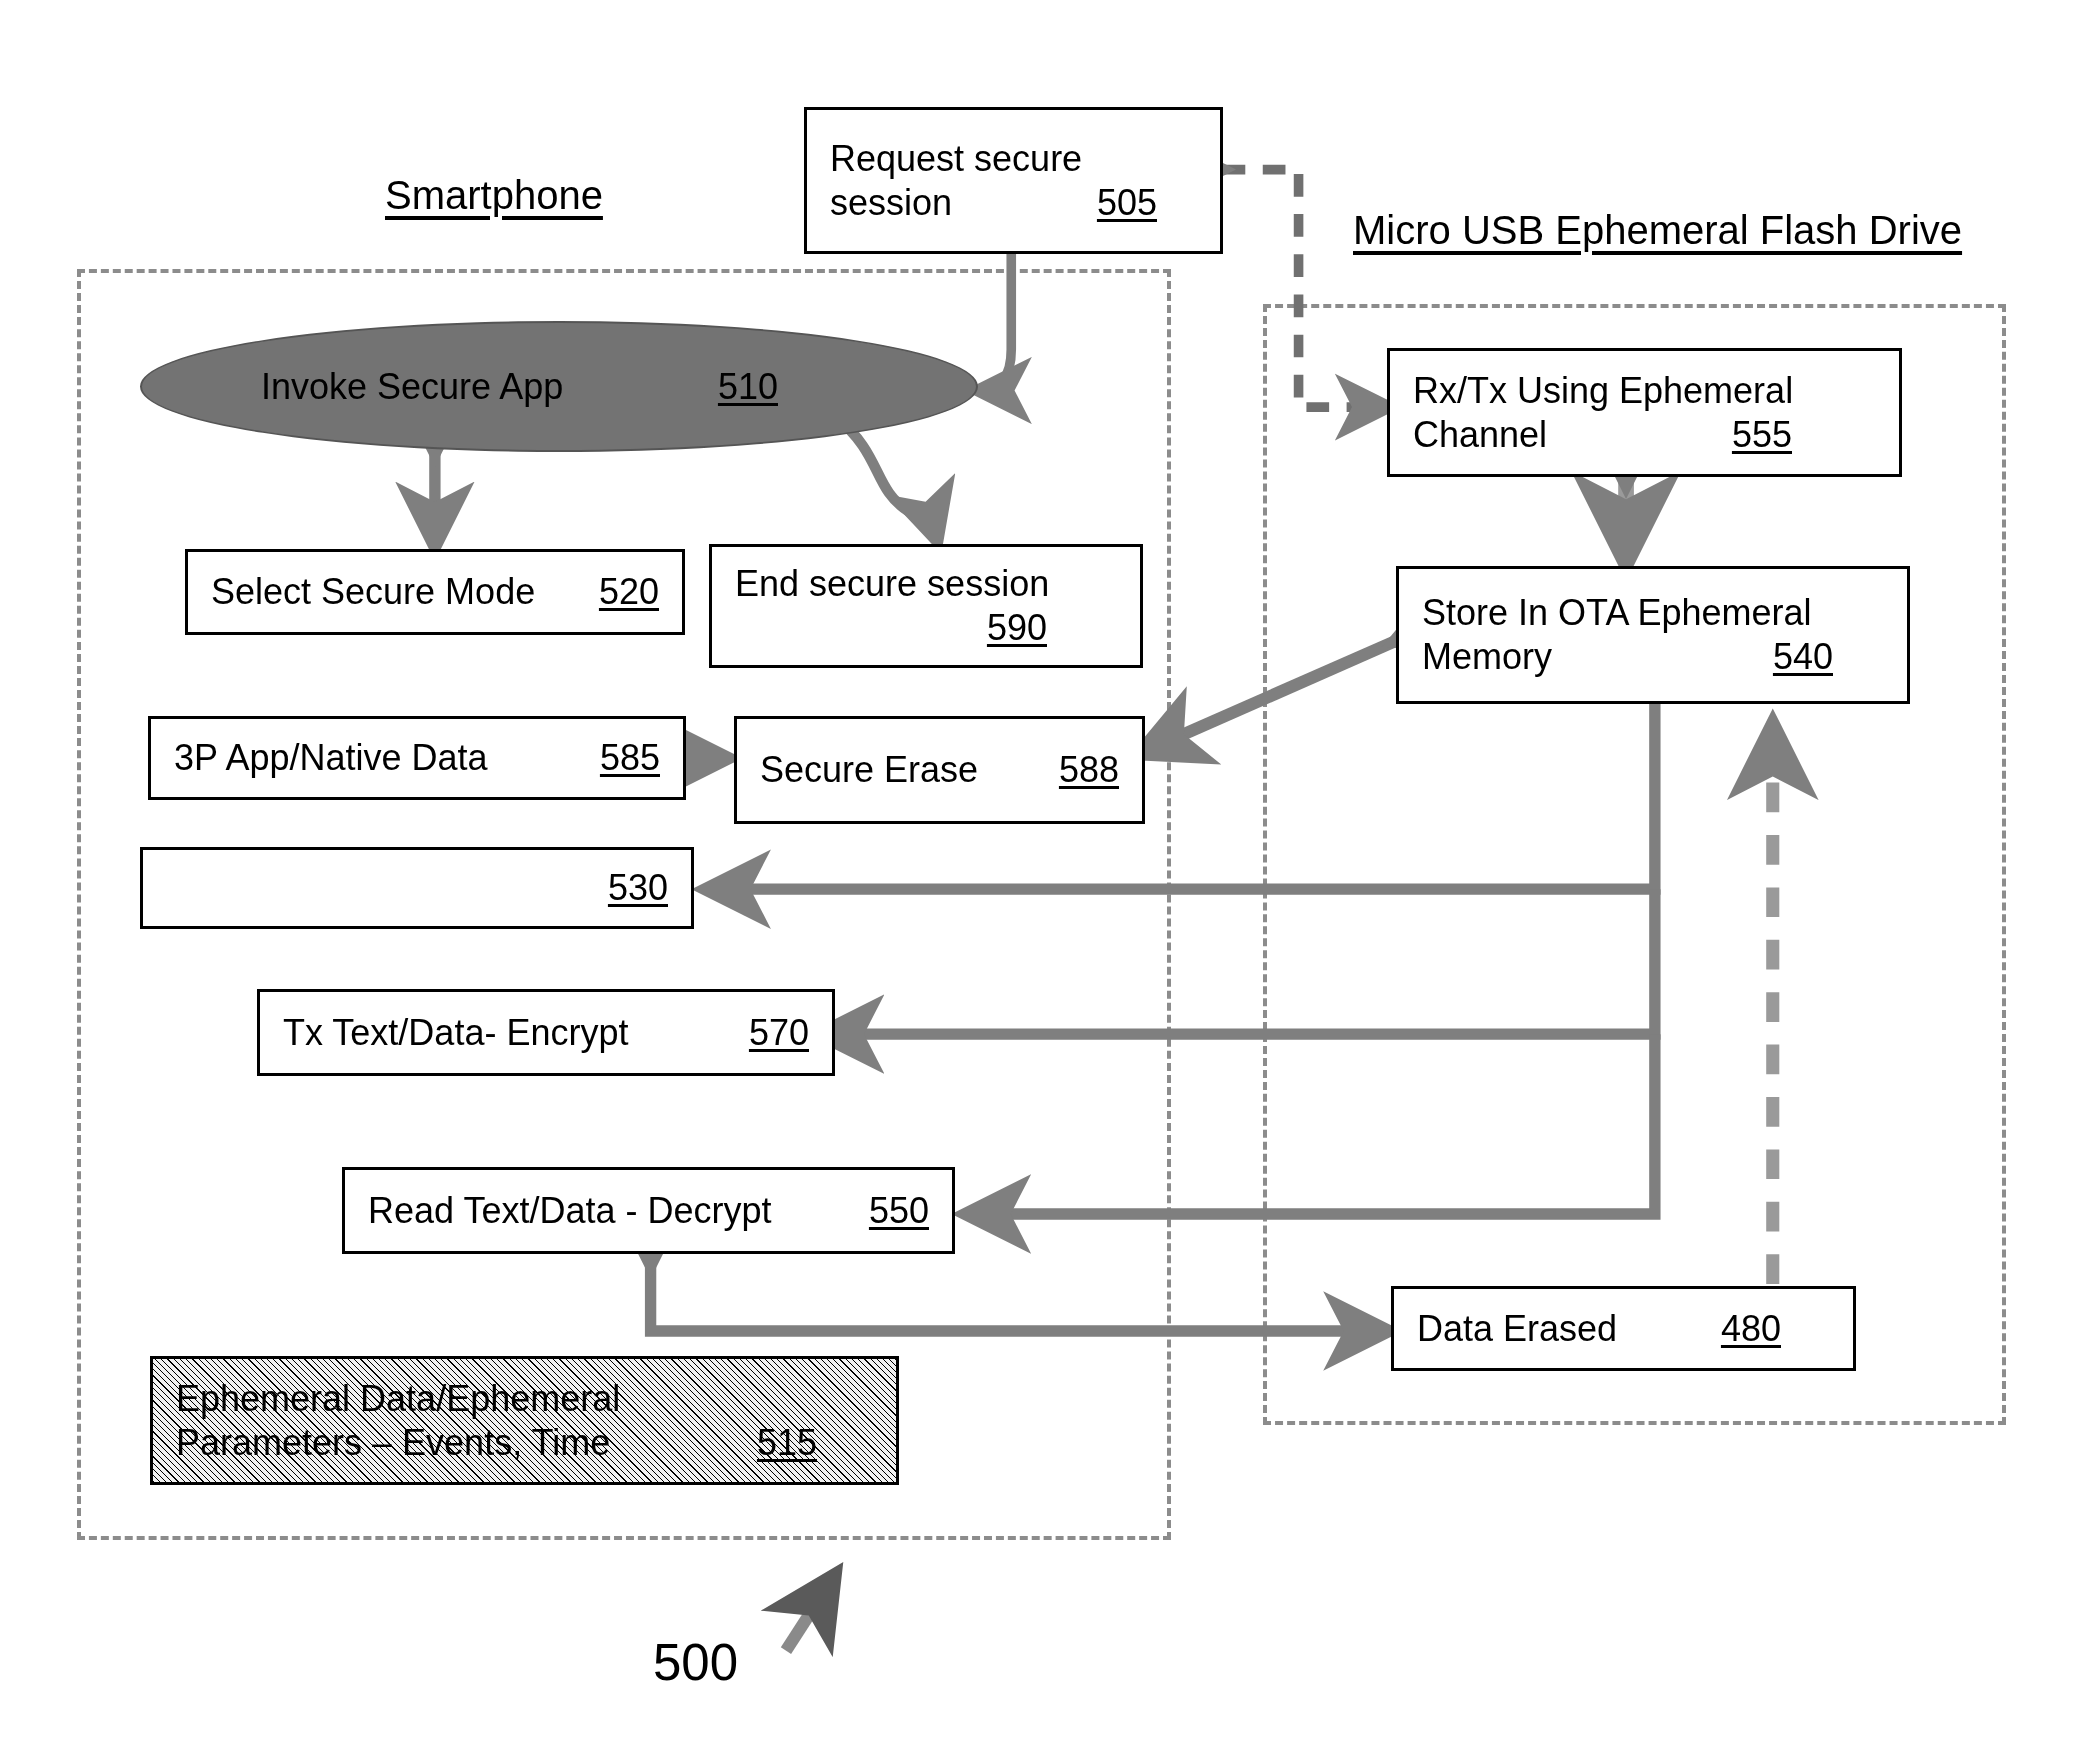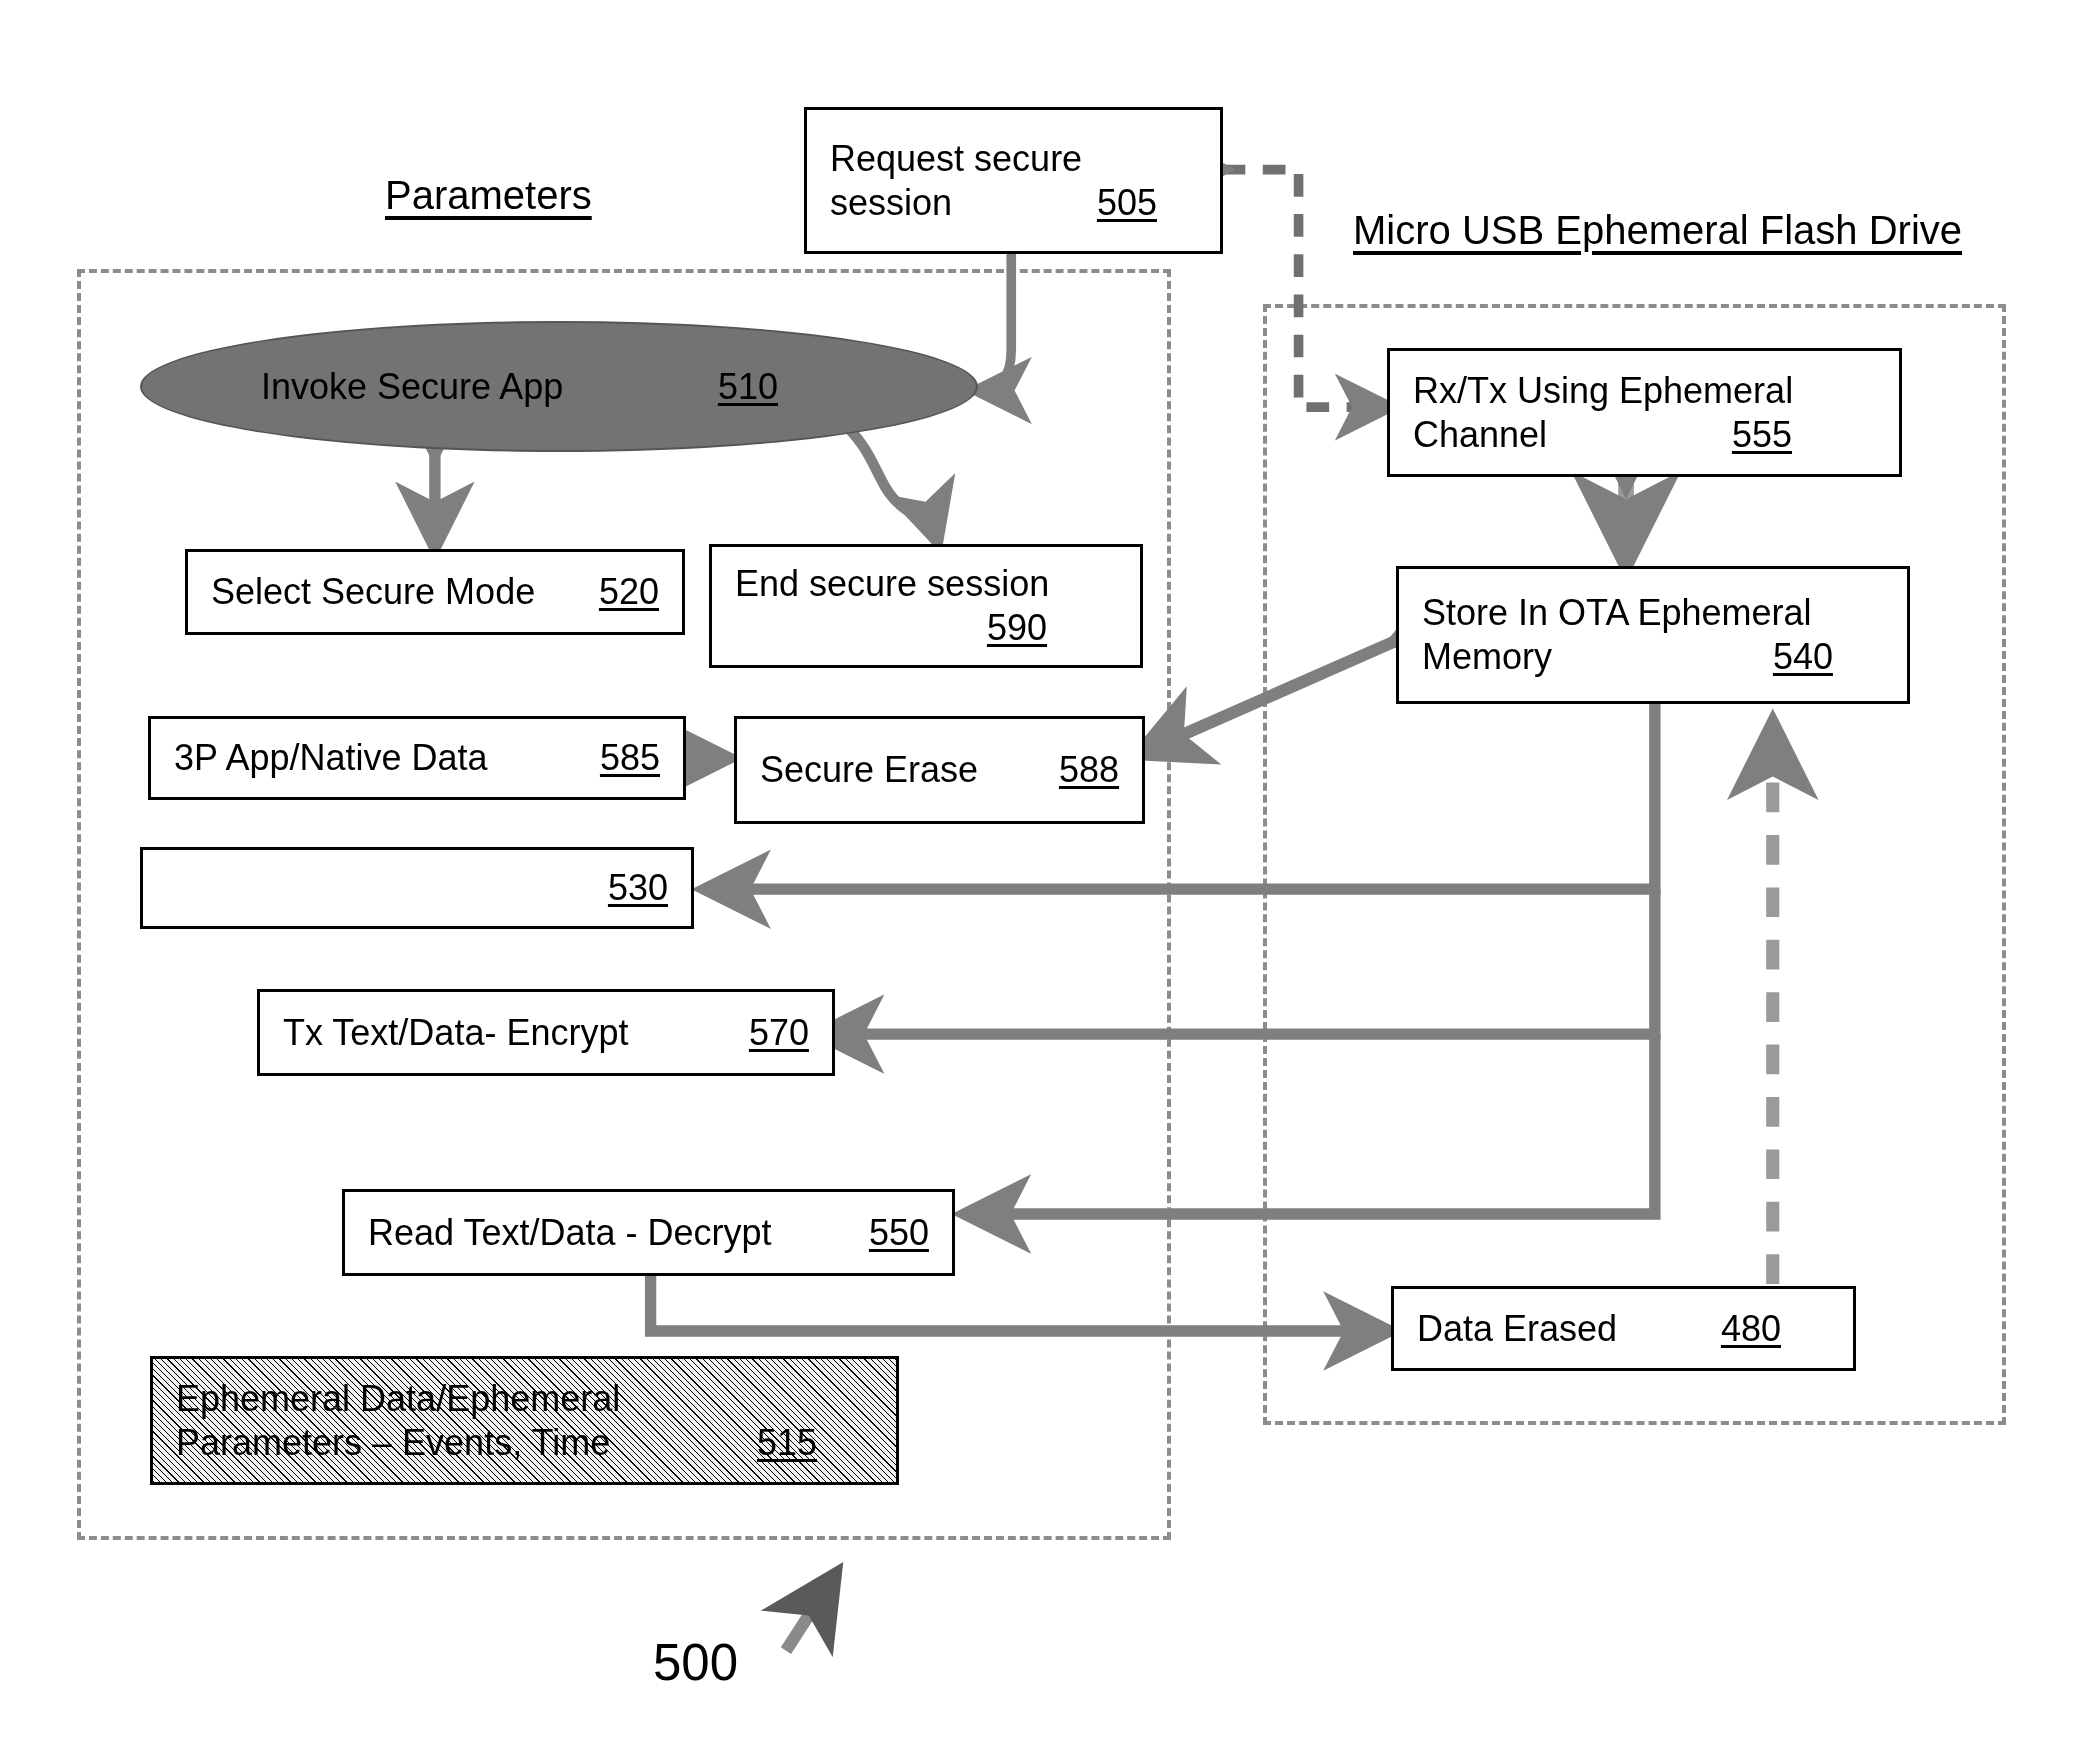--- a/index.html
+++ b/index.html
@@ -92,21 +92,21 @@
 
     <g>
       <path d="M2030,1470 L2030,832" fill="none" stroke="#9a9a9a" stroke-width="15" stroke-dasharray="34 26" marker-end="url(#ahG)"></path>
     </g>
 
     <g>
       <line x1="900" y1="1890" x2="955" y2="1805" stroke="#8a8a8a" stroke-width="14" marker-end="url(#ahK)"></line>
     </g>
   </svg>
 
-  <div class="hdr" style="left:385px;top:173px;">Parameters</div>
+  <div class="hdr" style="left:385px;top:173px;">Smartphone</div>
   <div class="hdr" style="left:1353px;top:208px;">Micro USB Ephemeral Flash Drive</div>
 
   <div class="node box" style="left:804px;top:107px;width:419px;height:147px;">
     <div class="inner">
       <span class="line2 lbl">Request secure</span>
       <span class="row">
         <span class="lbl">session</span>
         <span class="grow"></span>
         <span class="ref">505</span>
         <span style="width:40px;"></span>
@@ -202,21 +202,21 @@
   <div class="node box" style="left:257px;top:989px;width:578px;height:87px;">
     <div class="inner">
       <span class="row">
         <span class="lbl">Tx Text/Data- Encrypt</span>
         <span class="grow"></span>
         <span class="ref">570</span>
       </span>
     </div>
   </div>
 
-  <div class="node box" style="left:342px;top:1167px;width:613px;height:87px;margin-top:22px;">
+  <div class="node box" style="left:342px;top:1167px;width:613px;height:87px;">
     <div class="inner">
       <span class="row">
         <span class="lbl">Read Text/Data - Decrypt</span>
         <span class="grow"></span>
         <span class="ref">550</span>
       </span>
     </div>
   </div>
 
   <div class="node box" style="left:1391px;top:1286px;width:465px;height:85px;">

